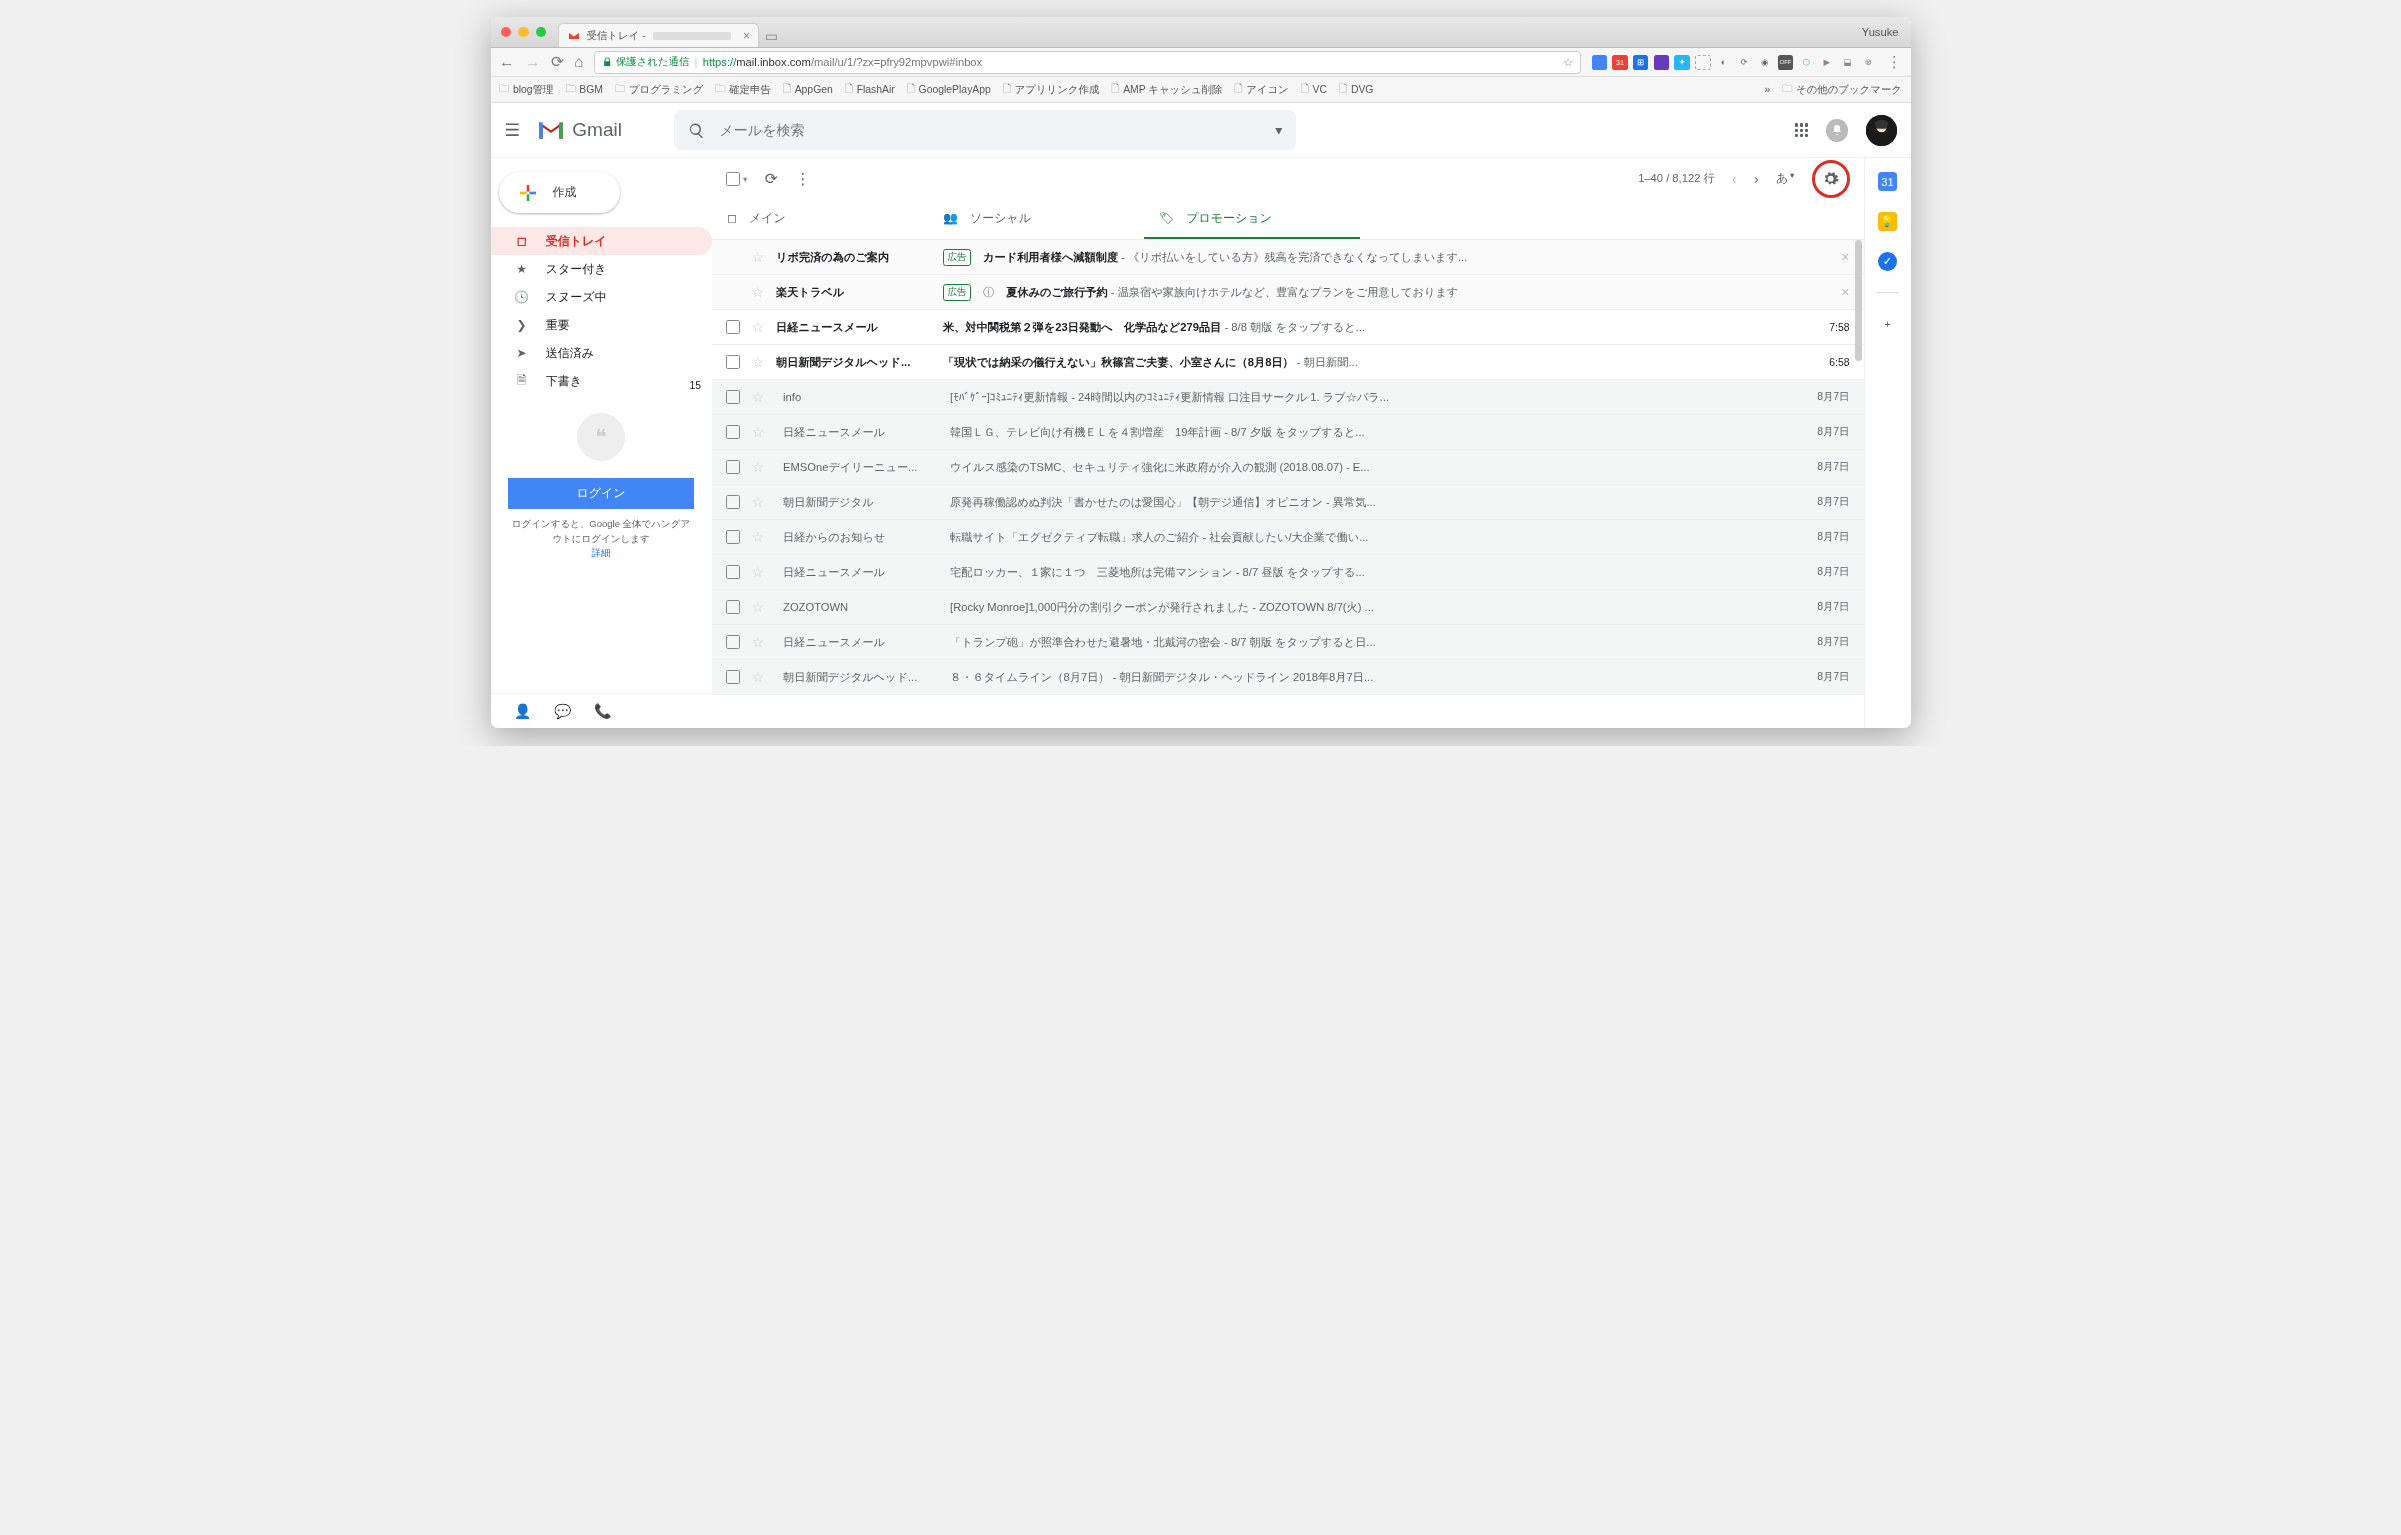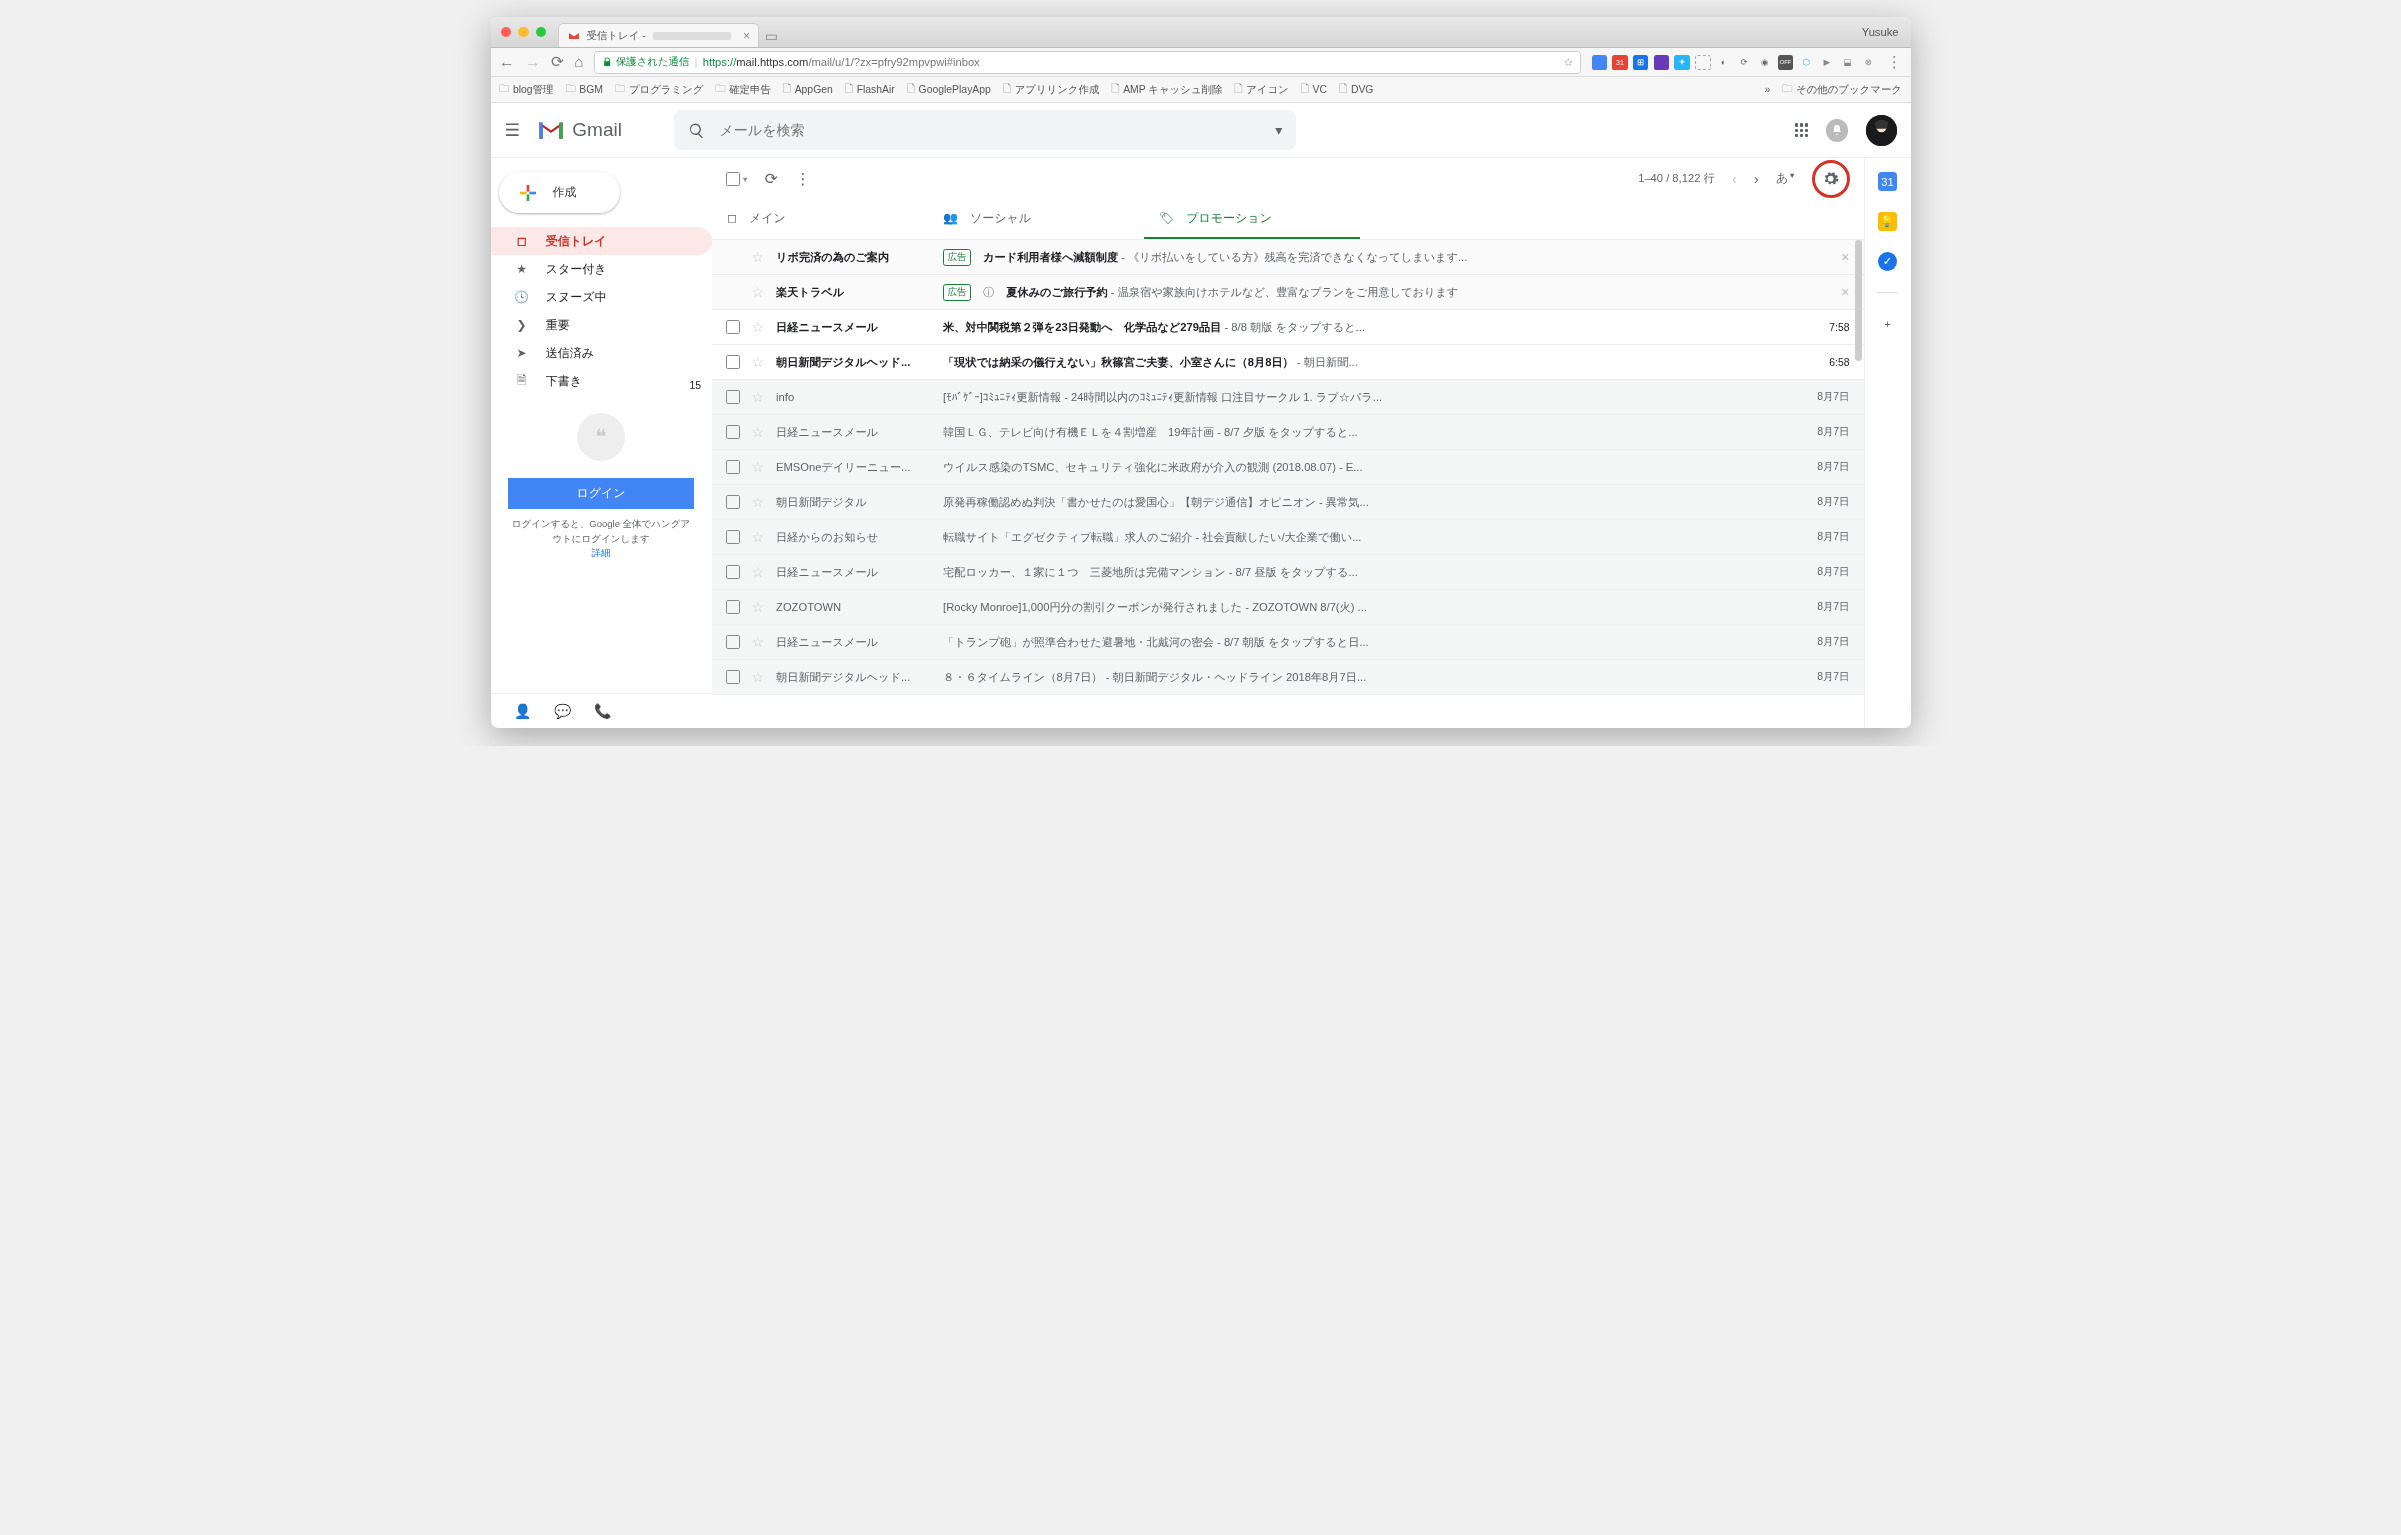--- a/index.html
+++ b/index.html
@@ -75,21 +75,21 @@
 .tab-item { flex:0 0 216px; display:flex; align-items:center; gap:12px; padding:0 15.5px; font-size:12px; color:#5f6368; cursor:pointer; border-bottom:2.6px solid transparent;}
 .tab-item.active { color:#188038; border-bottom-color:#188038;}
 
 .maillist { flex:1; overflow-y:auto; position:relative;}
 .mailrow { height:35px; display:flex; align-items:center; padding:0 14px; gap:12px; font-size:11.2px; border-bottom:0.9px solid #eee; cursor:pointer;}
 .mailrow.promo { background:#fafafa;}
 .mailrow.read { background:#f4f5f5; color:#5f6368;}
 .mailrow .star { color:#ccc; font-size:14px;}
 .mailrow .sender { width:155px; color:#202124; white-space:nowrap; overflow:hidden; text-overflow:ellipsis;}
 .mailrow.unread .sender { font-weight:bold;}
-.mailrow.read .sender { color:#5f6368;}
+.mailrow.read .sender { color:#5f6368;margin-left:7px;}
 .adtag { border:0.9px solid #188038; color:#188038; font-size:9.5px; padding:0.9px 3.5px; border-radius:2.6px;}
 .mailrow .subject { flex:1; white-space:nowrap; overflow:hidden; text-overflow:ellipsis; color:#202124;}
 .mailrow.read .subject { color:#5f6368;}
 .mailrow .subject .subj { font-weight:normal;}
 .mailrow.unread .subject .subj { font-weight:bold;}
 .mailrow .subject .snip { color:#5f6368;text-align:center;}
 .mailrow .date { width:52px; text-align:right; font-size:10.4px; color:#5f6368;}
 .mailrow.unread .date { font-weight:normal; color:#202124;}
 .mailrow .dismiss { color:#bbb; font-size:14px; cursor:pointer;}
 .scrollthumb { position:absolute; right:1.7px; top:0; width:7px; height:121px; background:#ccc; border-radius:3.5px;}
@@ -131,21 +131,21 @@
     <span class="navbtn">⌂</span>
     <div class="urlbox">
       <span class="secure">
         <svg width="10.4" height="10.4" viewBox="0 0 24 24">
             <path fill="#0a8f3c" d="M6 10V7a6 6 0 1112 0v3h1v11H5V10h1zm2 0h8V7a4 4 0 10-8 0v3z"></path>
           </svg>
         <span>保護された通信</span>
       </span>
       <span style="color:#ccc">|</span>
       <span class="urltext">
-        <span style="color:#0a8f3c">https://</span><span>mail.https.com</span><span style="color:#777">/mail/u/1/?zx=pfry92mpvpwi#inbox</span>
+        <span style="color:#0a8f3c">https://</span><span>mail.inbox.com</span><span style="color:#777">/mail/u/1/?zx=pfry92mpvpwi#inbox</span>
       </span>
       <span style="margin-left:auto;color:#888">☆</span>
     </div>
     <div class="exticons">
       <div class="ext" style="background:#4285f4"></div>
       <div class="ext" style="background:#ea4335;font-size:7px">31</div>
       <div class="ext" style="background:#1a73e8">⊞</div>
       <div class="ext" style="background:#673ab7"></div>
       <div class="ext" style="background:#29b6f6">✦</div>
       <div class="ext" style="color:#666;background:none;border:0.9px dashed #aaa"></div>

